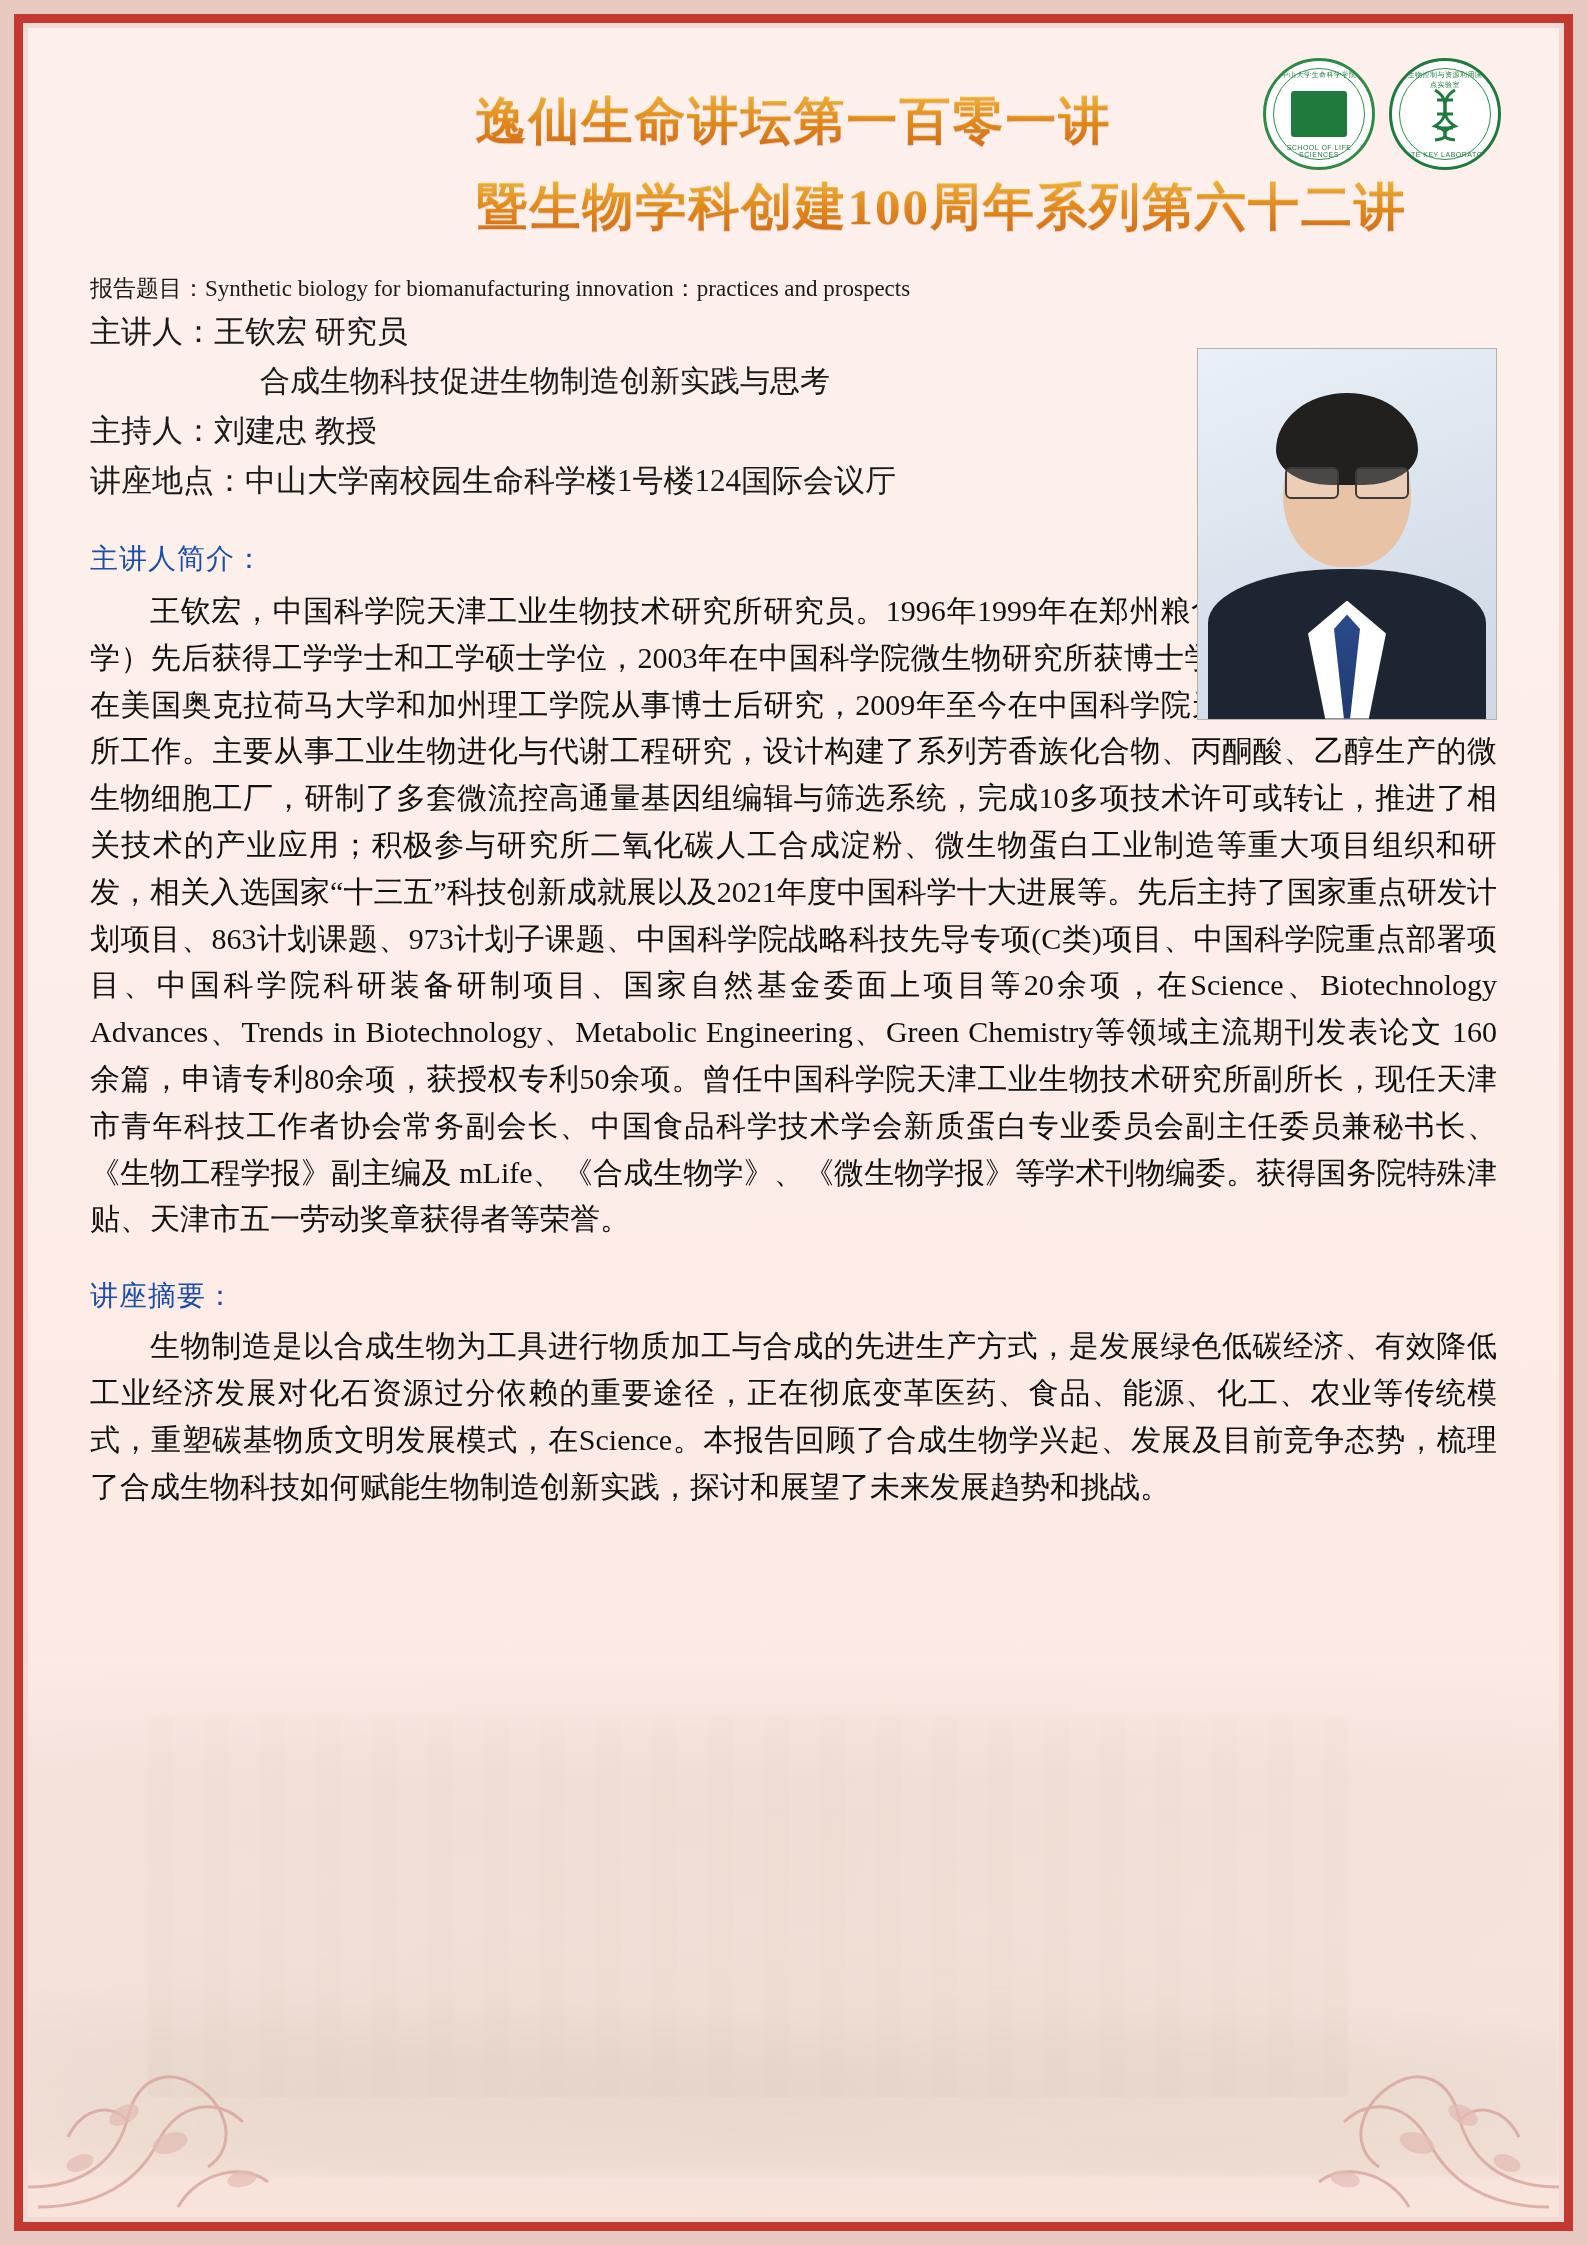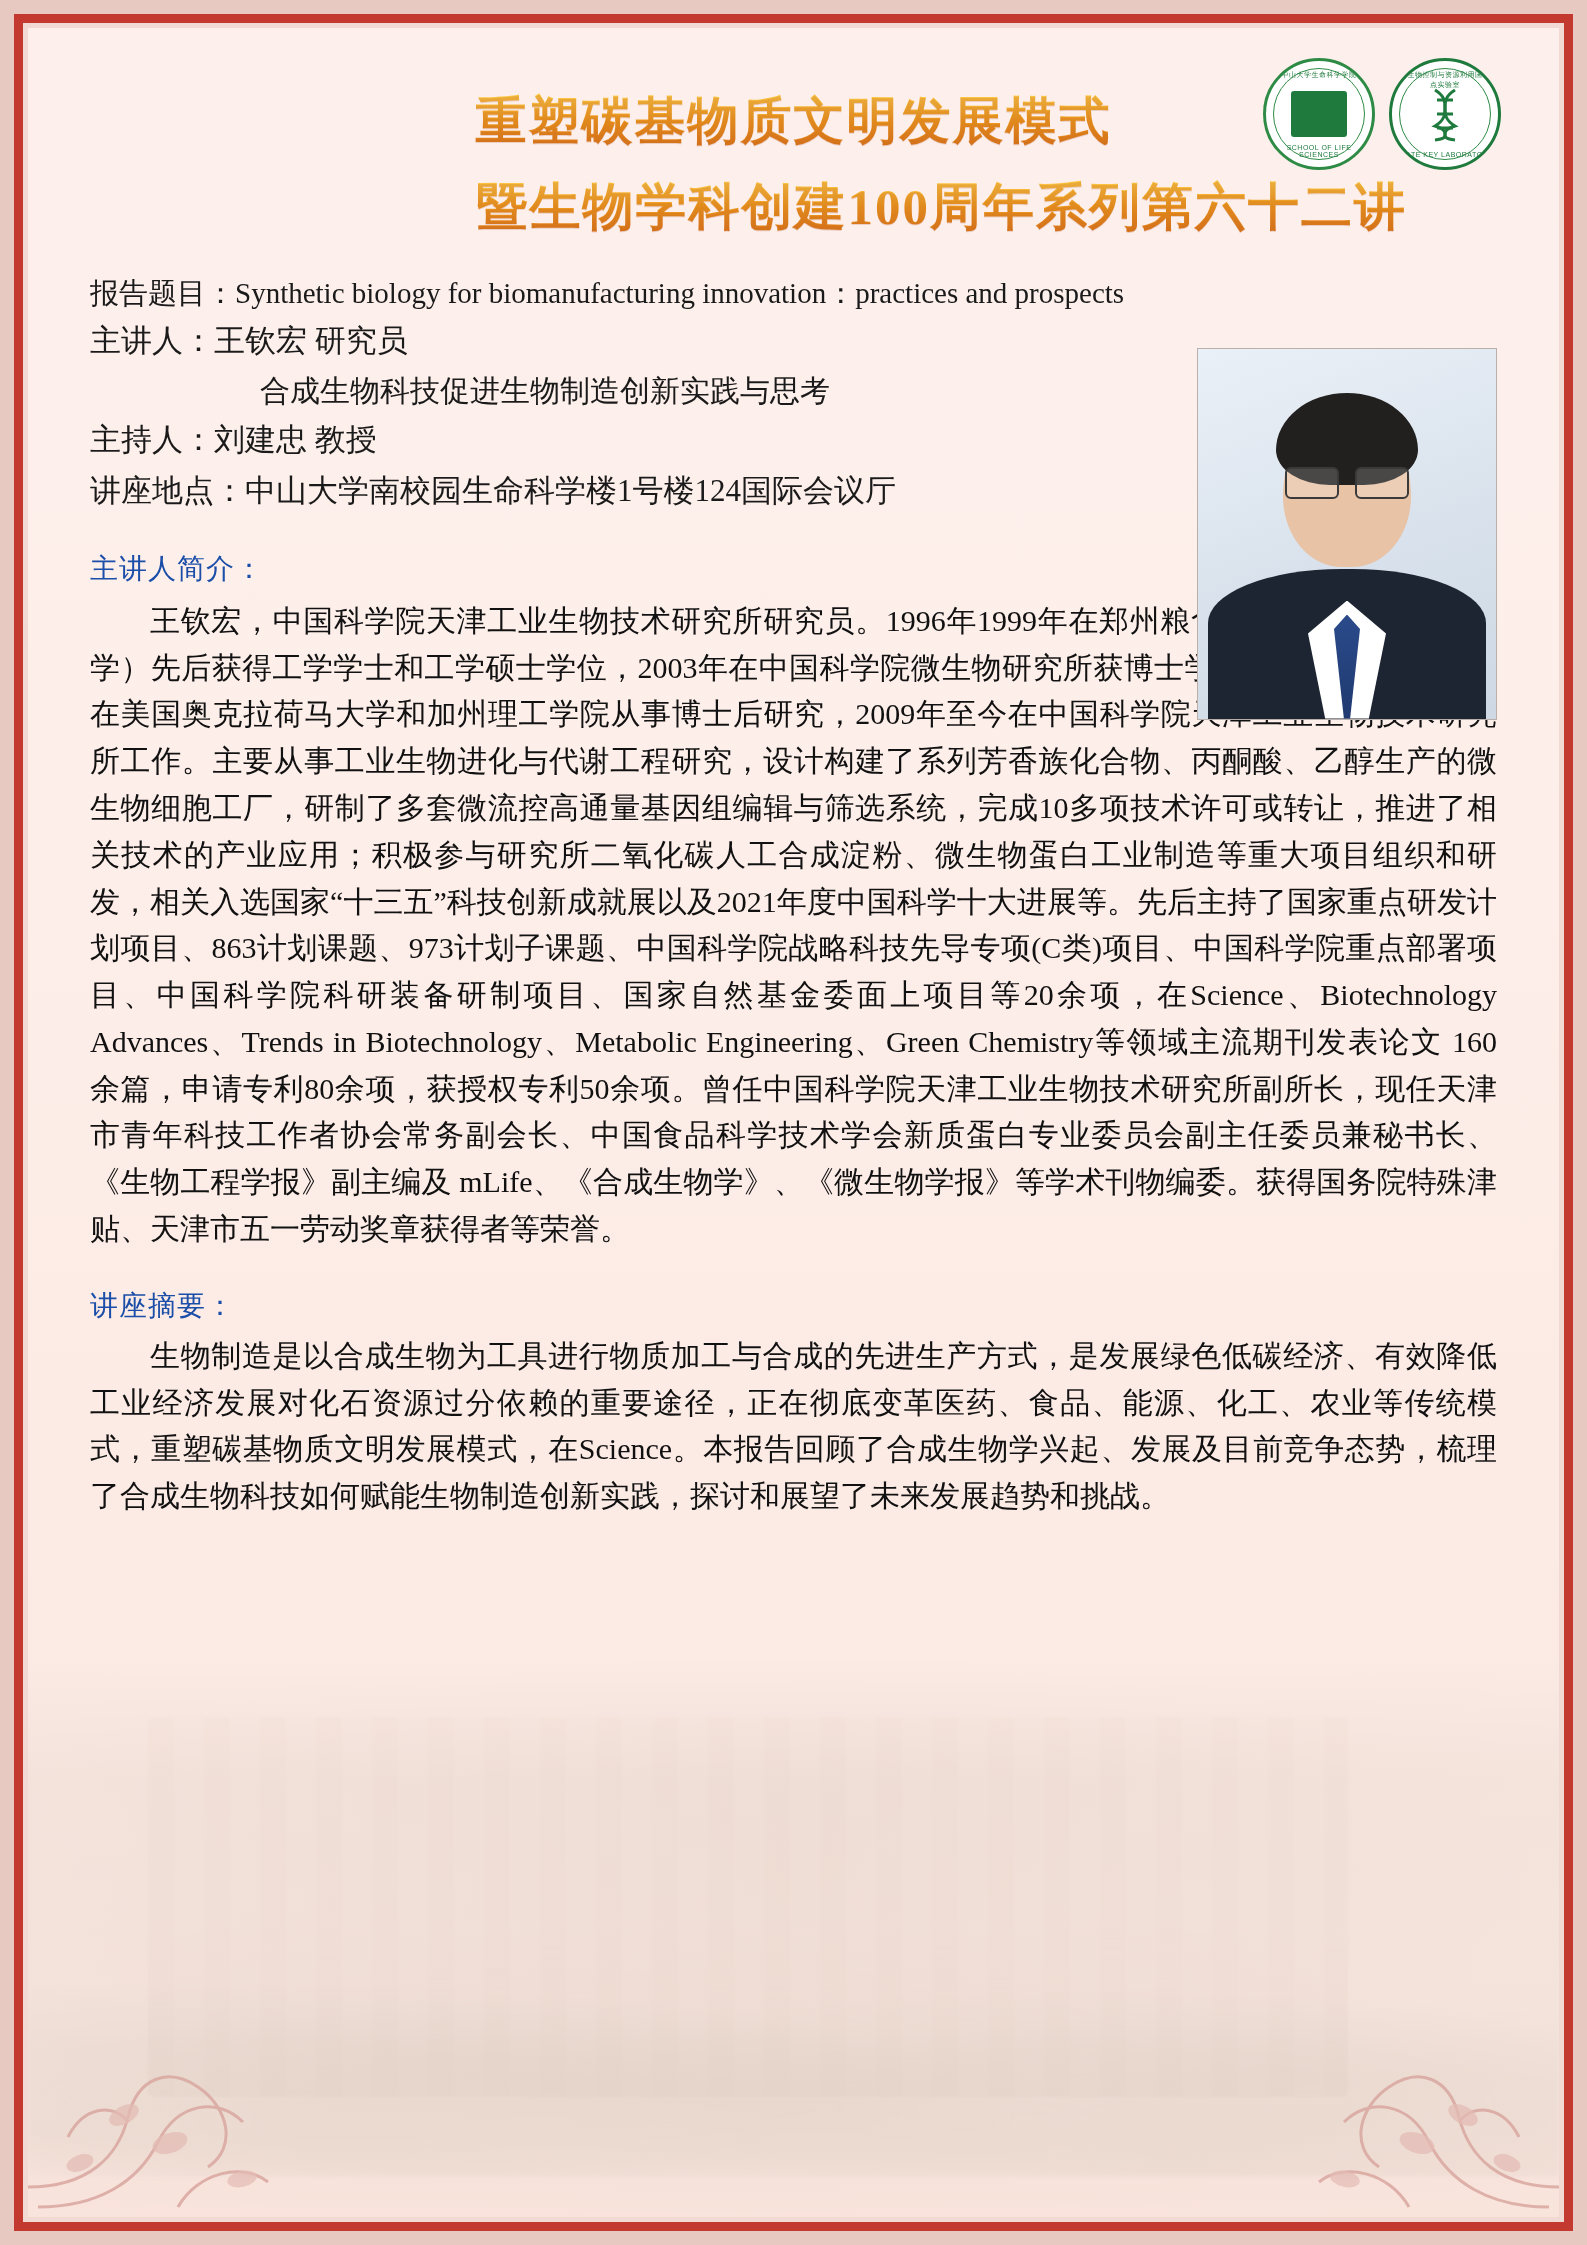--- a/index.html
+++ b/index.html
@@ -188,21 +188,21 @@
   .info {
     margin-top: 30px;
     position: relative;
     font-size: 31px;
     color: #1a1a1a;
     line-height: 1.62;
   }
   .info .row { white-space: nowrap; }
   .info .row-en {
     font-family: "Liberation Serif", "DejaVu Serif", serif;
-    font-size: 29px;
+    font-size: 23px;
   }
   .info .row-sub {
     padding-left: 170px;
     font-size: 30px;
   }
   .portrait {
     position: absolute;
     right: 0;
     top: 78px;
     width: 300px;
@@ -374,21 +374,21 @@
               <path d="M40 6 C20 18 40 30 20 42 C40 48 20 54 40 56"></path>
               <line x1="22" y1="16" x2="38" y2="16"></line>
               <line x1="22" y1="30" x2="38" y2="30"></line>
               <line x1="22" y1="44" x2="38" y2="44"></line>
             </g>
           </svg>
           <div class="logo-txt-bot">STATE KEY LABORATORY</div>
         </div>
       </div>
 
-      <div class="title-1">重塑碳基物质文明发展模式</div>
+      <div class="title-1">逸仙生命讲坛第一百零一讲</div>
       <div class="title-2">暨生物学科创建100周年系列第六十二讲</div>
 
       <div class="info">
         <div class="portrait">
           <div class="p-bg"></div>
           <div class="p-head"></div>
           <div class="p-hair"></div>
           <div class="p-glasses"></div>
           <div class="p-body"></div>
           <div class="p-shirt"></div>

